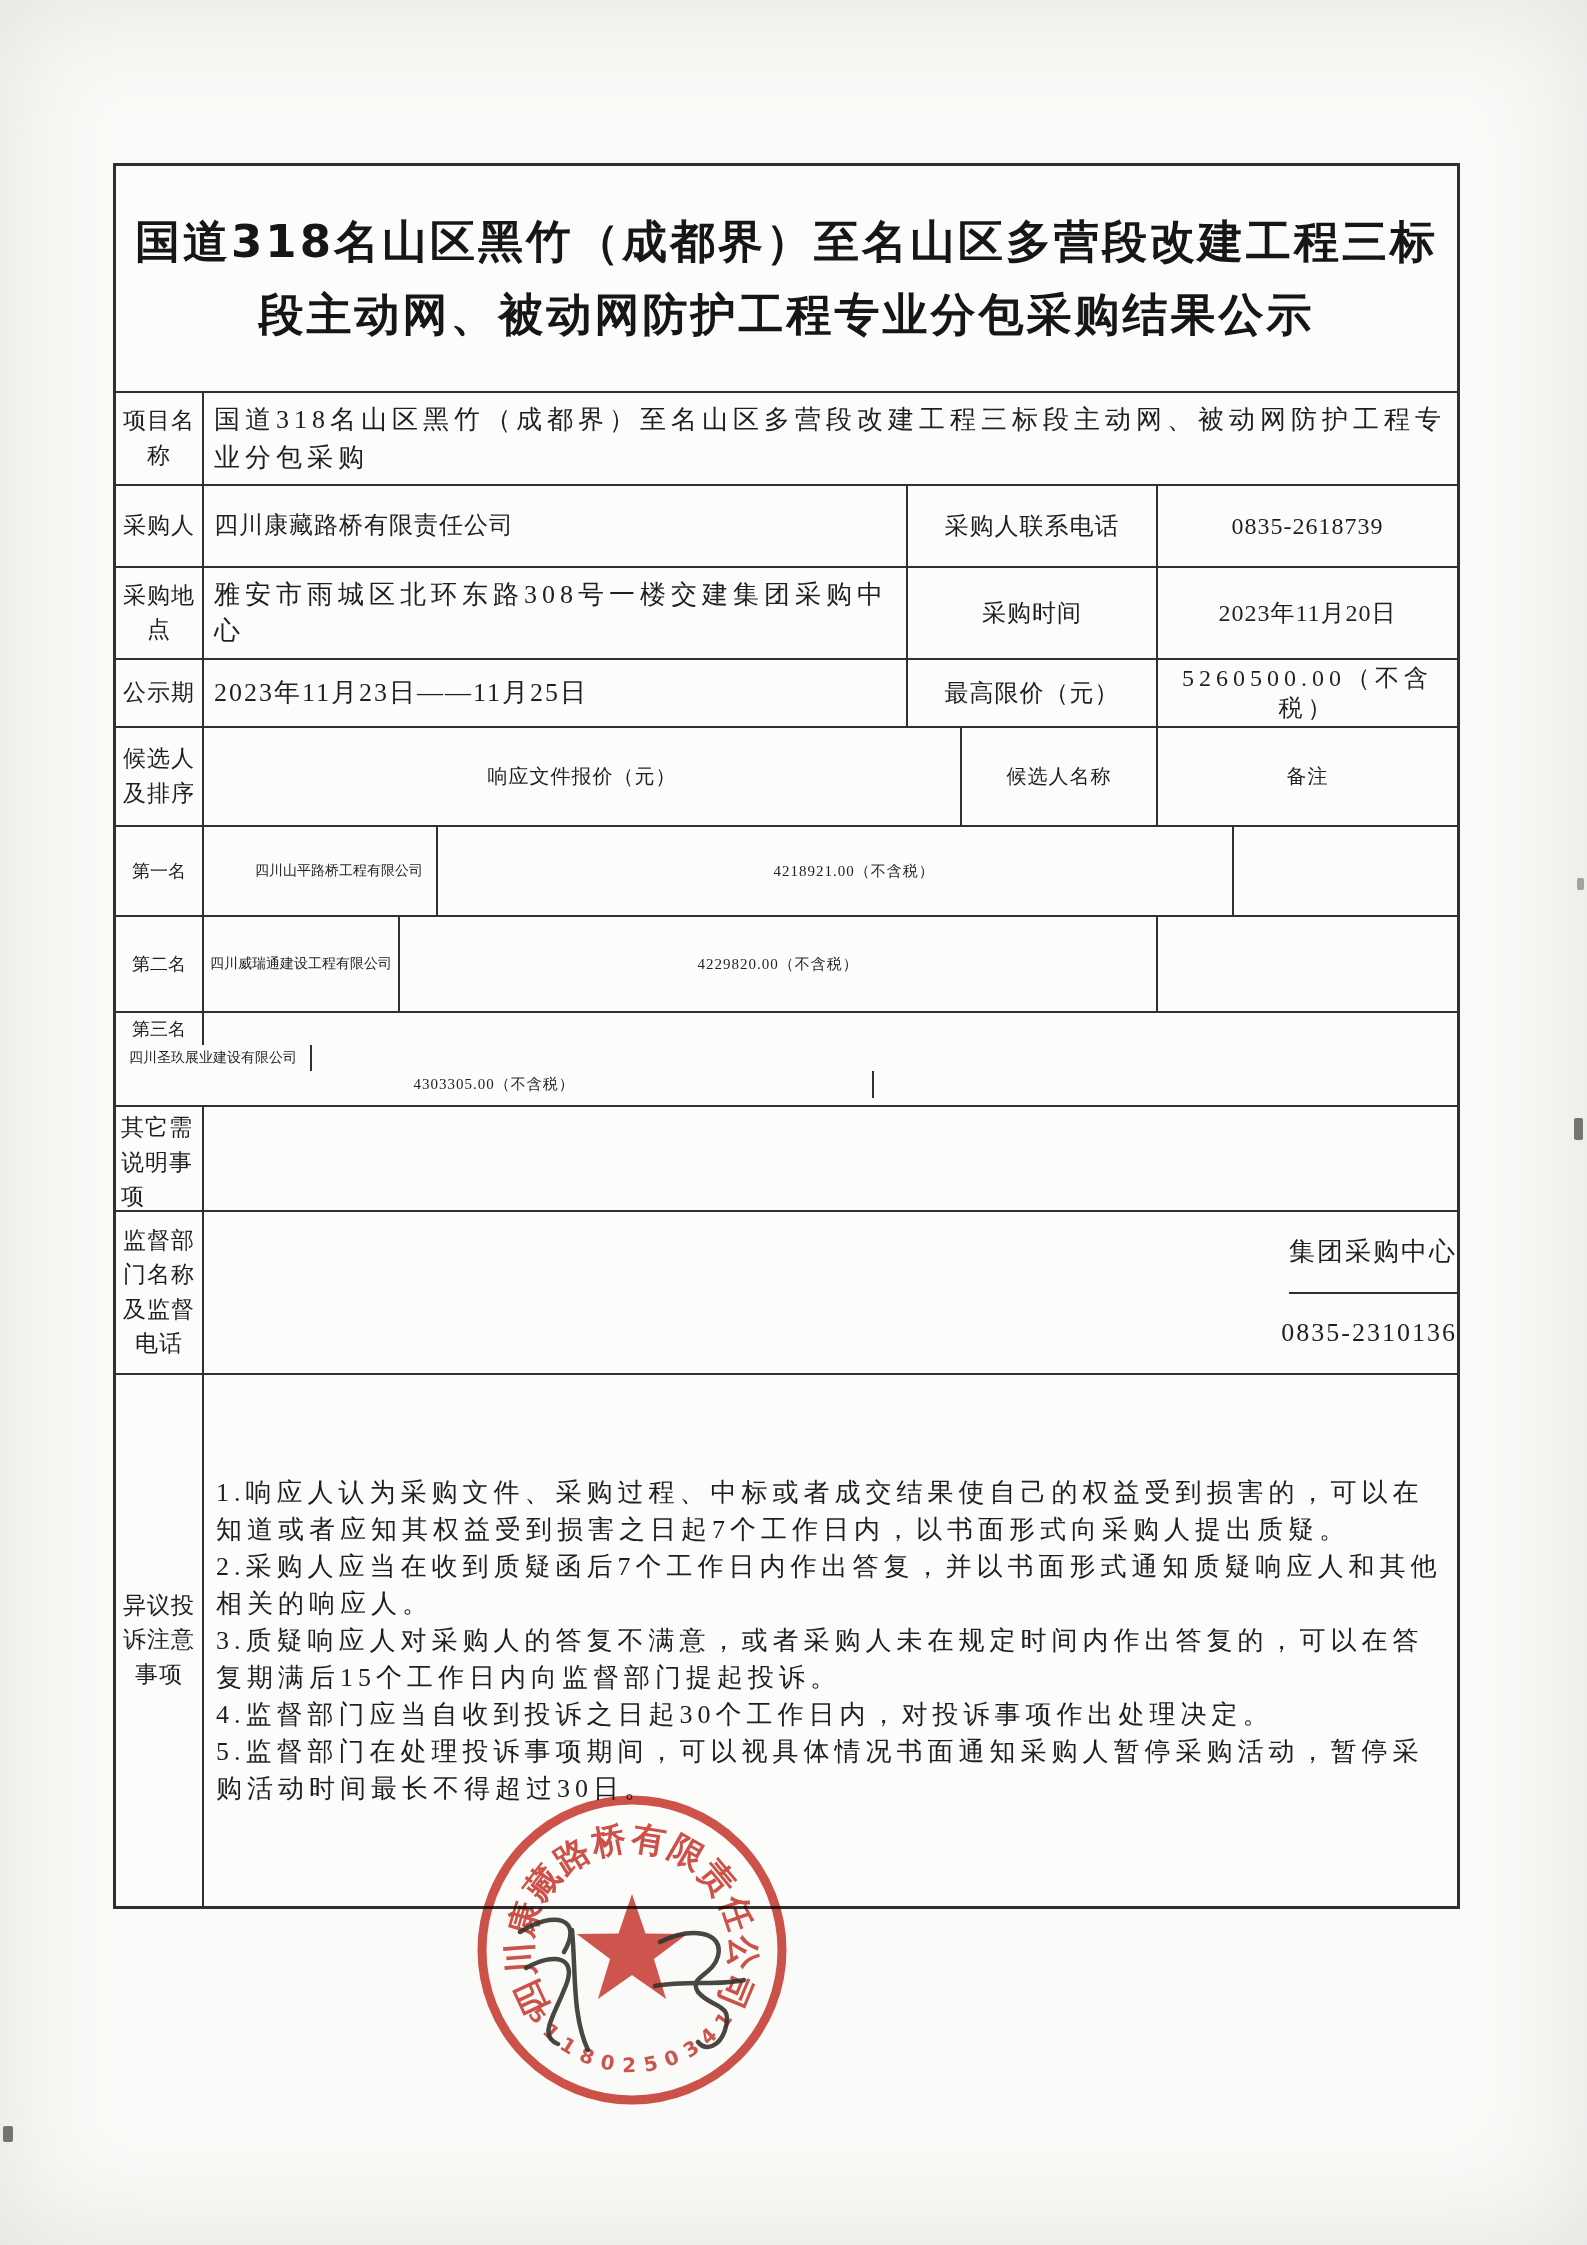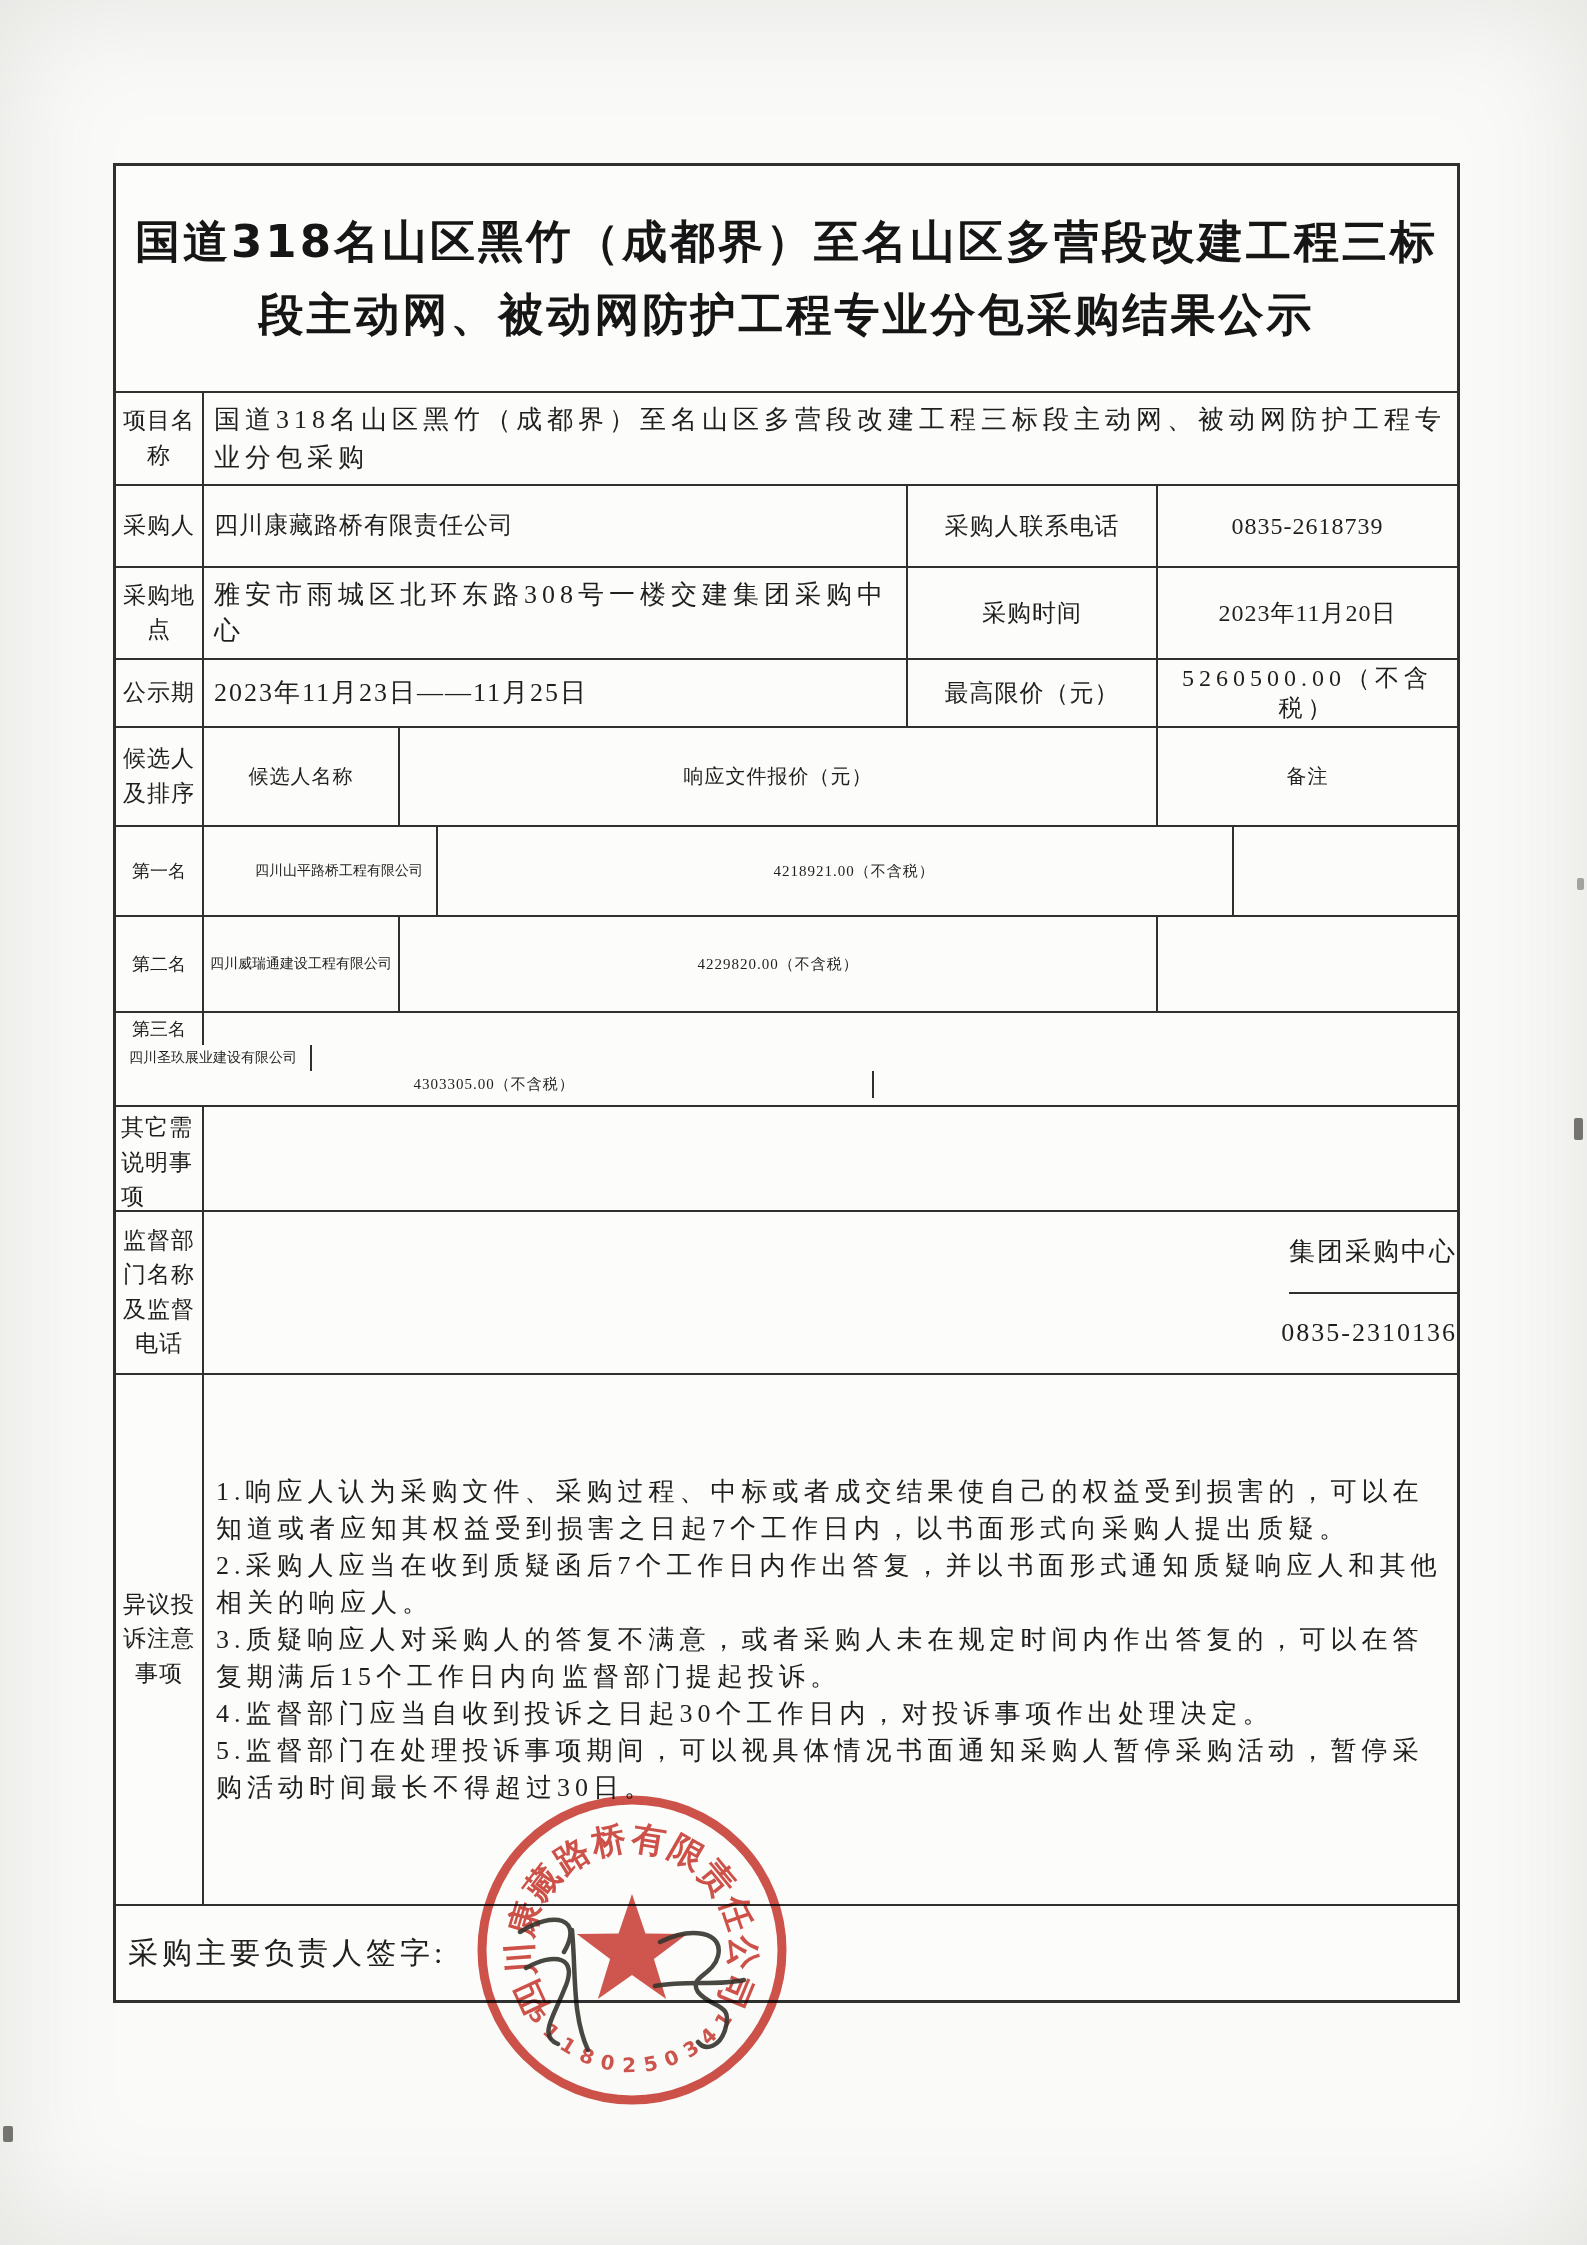--- a/index.html
+++ b/index.html
@@ -121,22 +121,22 @@
 
   <div class="row r-period">
     <div class="cell c-label">公示期</div>
     <div class="cell v-mid" style="font-size:26px;letter-spacing:2px;">2023年11月23日——11月25日</div>
     <div class="cell l-mid">最高限价（元）</div>
     <div class="cell v-end maxprice">5260500.00（不含税）</div>
   </div>
 
   <div class="row r-candhead">
     <div class="cell c-label">候选人及排序</div>
+    <div class="cell h-price">响应文件报价（元）</div>
     <div class="cell h-name">候选人名称</div>
-    <div class="cell h-price">响应文件报价（元）</div>
     <div class="cell h-remark">备注</div>
   </div>
 
   <div class="row r-cand1">
     <div class="cell c-rank">第一名</div>
     <div class="cell d-name">四川山平路桥工程有限公司</div>
     <div class="cell d-price">4218921.00（不含税）</div>
     <div class="cell d-remark"></div>
   </div>
 
@@ -171,23 +171,20 @@
     <div class="cell c-label">异议投诉注意事项</div>
     <div class="cell v-objection">
       <div class="obj-item">1.响应人认为采购文件、采购过程、中标或者成交结果使自己的权益受到损害的，可以在知道或者应知其权益受到损害之日起7个工作日内，以书面形式向采购人提出质疑。</div>
       <div class="obj-item">2.采购人应当在收到质疑函后7个工作日内作出答复，并以书面形式通知质疑响应人和其他相关的响应人。</div>
       <div class="obj-item">3.质疑响应人对采购人的答复不满意，或者采购人未在规定时间内作出答复的，可以在答复期满后15个工作日内向监督部门提起投诉。</div>
       <div class="obj-item">4.监督部门应当自收到投诉之日起30个工作日内，对投诉事项作出处理决定。</div>
       <div class="obj-item">5.监督部门在处理投诉事项期间，可以视具体情况书面通知采购人暂停采购活动，暂停采购活动时间最长不得超过30日。</div>
     </div>
   </div>
 
-  <div class="row r-signature">
-    <div class="cell v-signature">采购主要负责人签字:</div>
-  </div>
 
 </div>
 
 <div class="stamp-wrap">
   <svg width="340" height="340" viewBox="0 0 340 340">
     <circle cx="170" cy="170" r="150" fill="none" stroke="#c8352b" stroke-width="9" opacity="0.92"></circle>
     <polygon points="170,114 183.5,153.4 225.2,154.1 191.9,179.1 204.1,218.9 170,195 135.9,218.9 148.1,179.1 114.8,154.1 156.5,153.4" fill="#c8352b" opacity="0.9"></polygon>
     <defs>
       <path id="arcTop" d="M 88.1 227.4 A 100 100 0 1 1 251.9 227.4" fill="none"></path>
       <path id="arcBottom" d="M 59.4 221.6 A 122 122 0 0 0 280.6 221.6" fill="none"></path>

